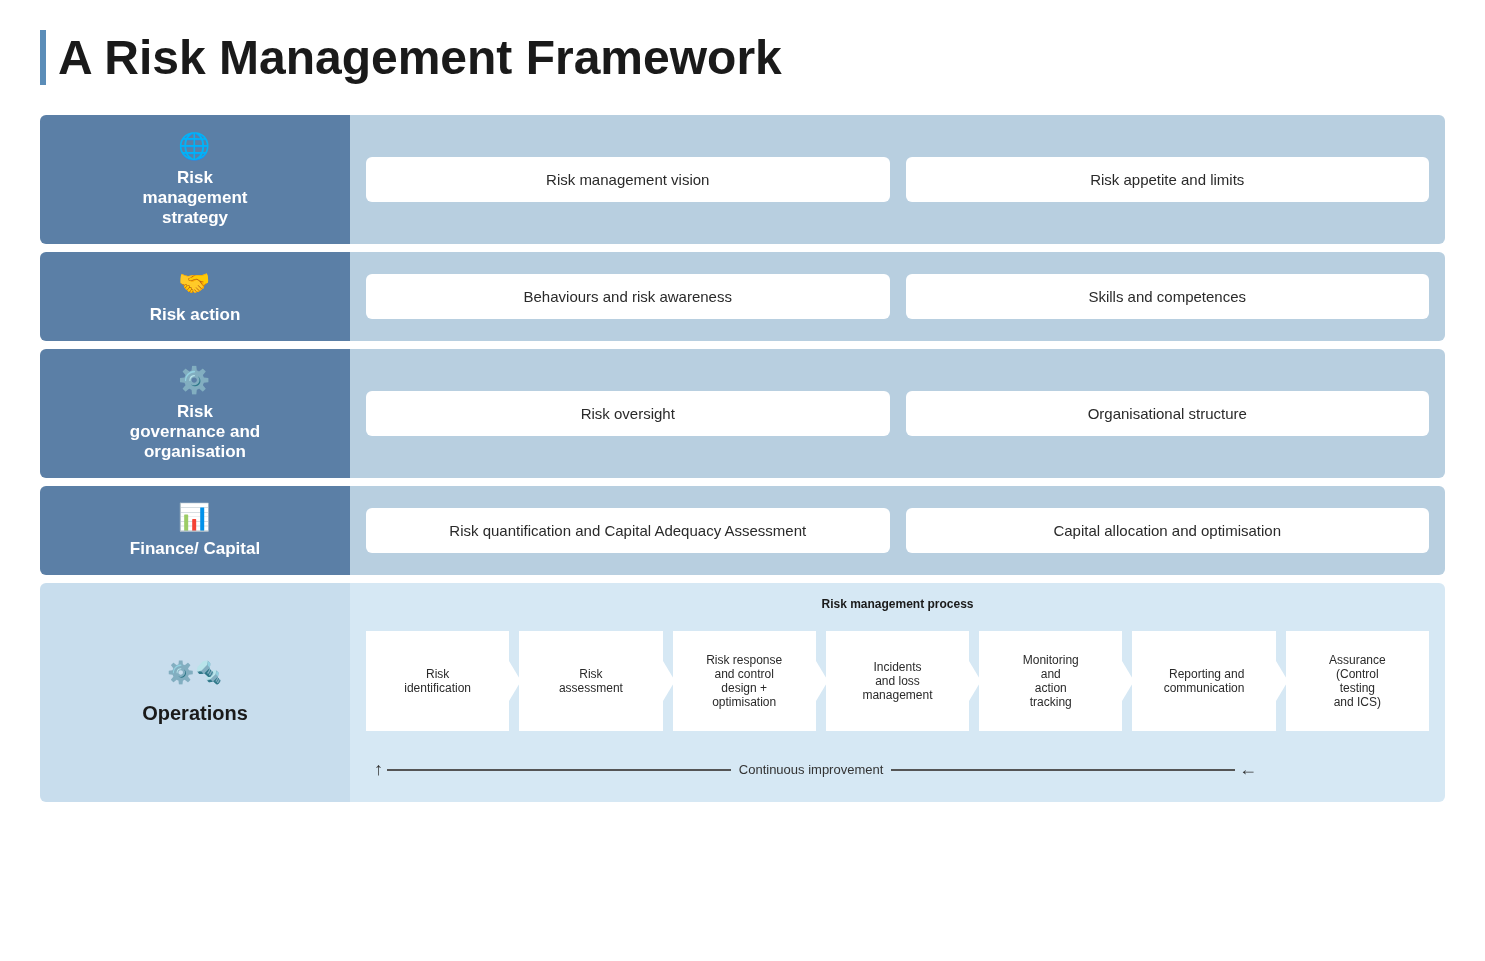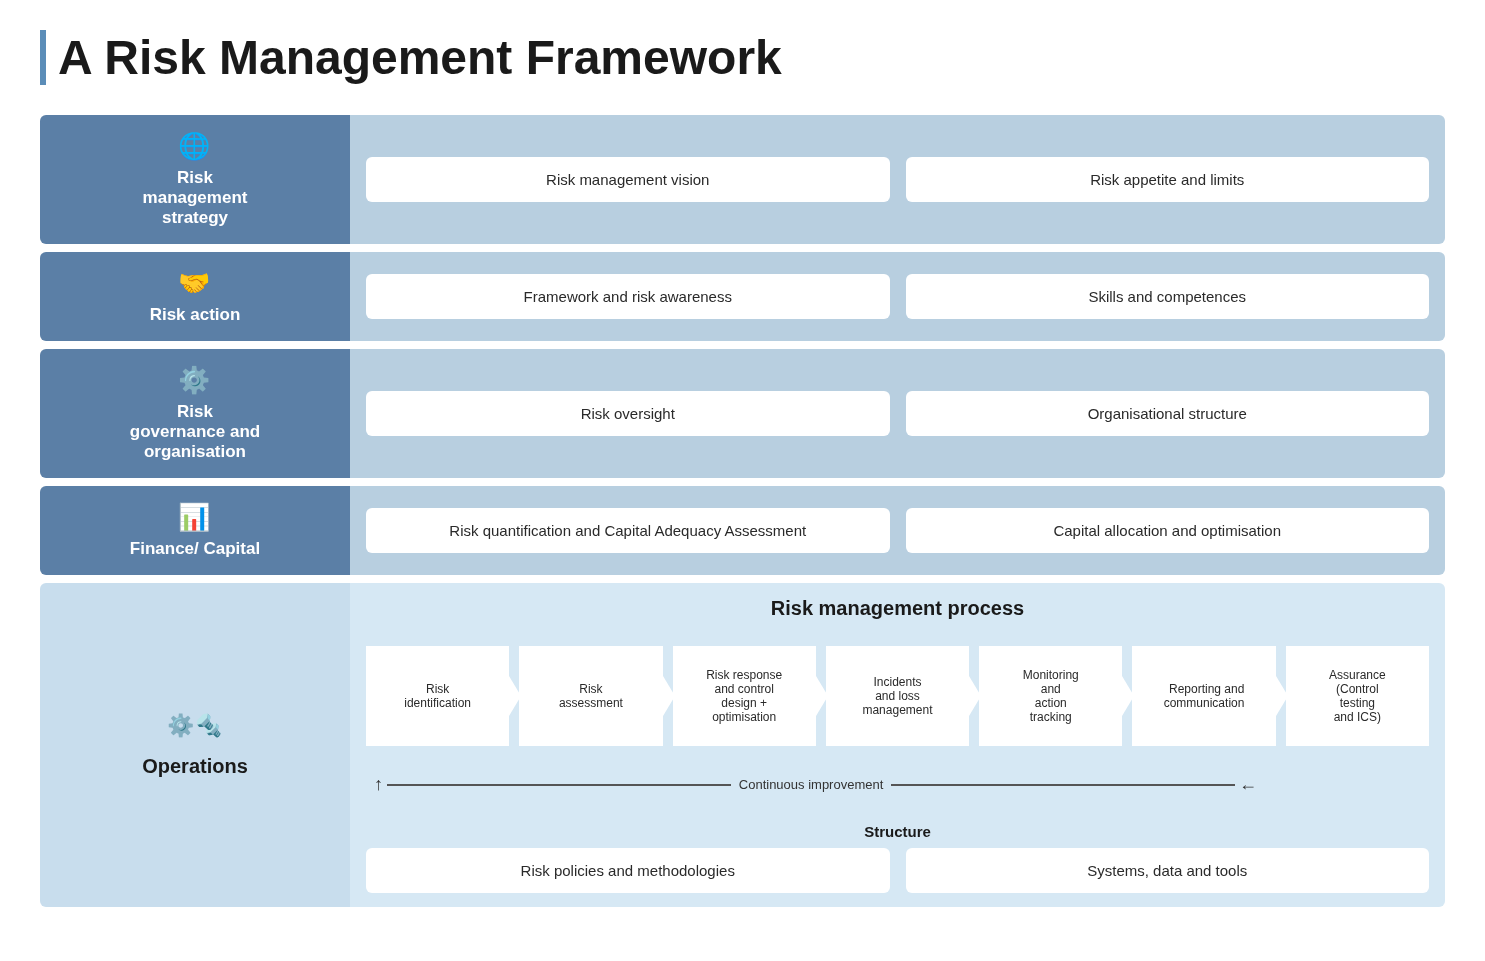--- a/index.html
+++ b/index.html
@@ -70,23 +70,23 @@
       color: #1a1a1a;
     }
     .right-cell.operations-right {
       background: #d6e8f4;
       flex-direction: column;
       align-items: stretch;
       padding: 14px 16px;
     }
     .process-section-title {
       font-weight: bold;
-      font-size: 20px;
-      text-align: center;
-      margin-bottom: 10px;
+      font-size: 12px;
+      text-align: center;
+      margin-bottom: 4px;
       color: #1a1a1a;
     }
     .process-arrows {
       display: flex;
       align-items: stretch;
       gap: 0;
       margin-bottom: 8px;
     }
     .arrow-box {
       background: #fff;
@@ -172,21 +172,21 @@
         <div class="white-box">Risk management vision</div>
         <div class="white-box">Risk appetite and limits</div>
       </div>
     </div>
     <div class="row-container">
       <div class="left-cell">
         <span class="icon">🤝</span>
         <span style="white-space: pre-line;">Risk action</span>
       </div>
       <div class="right-cell">
-        <div class="white-box">Framework and risk awareness</div>
+        <div class="white-box">Behaviours and risk awareness</div>
         <div class="white-box">Skills and competences</div>
       </div>
     </div>
     <div class="row-container">
       <div class="left-cell">
         <span class="icon">⚙️</span>
         <span style="white-space: pre-line;">Risk
 governance and
 organisation</span>
       </div>
@@ -235,22 +235,15 @@
 testing
 and ICS)</div>
         </div>
         <div class="ci-arrow-row">
           <span class="ci-up-arrow">↑</span>
           <div style="flex: 0.4 1 0%; height: 2px; background: rgb(85, 85, 85);"></div>
           <span class="ci-text">Continuous improvement</span>
           <div style="flex: 0.4 1 0%; height: 2px; background: rgb(85, 85, 85);"></div>
           <span class="ci-left-arrow">←</span>
         </div>
-        <div class="structure-section">
-          <div class="structure-title">Structure</div>
-          <div class="structure-boxes">
-            <div class="white-box">Risk policies and methodologies</div>
-            <div class="white-box">Systems, data and tools</div>
-          </div>
-        </div>
       </div>
     </div>
   </div>
 
 </body></html>

